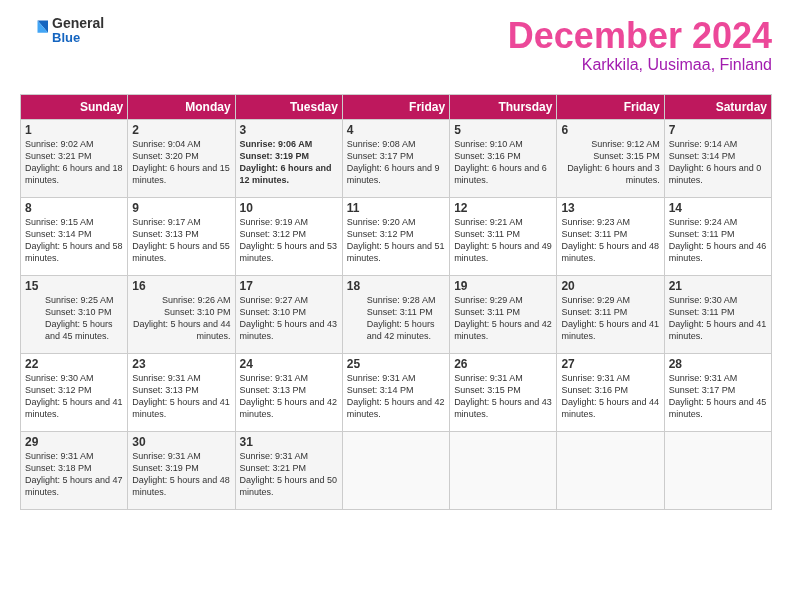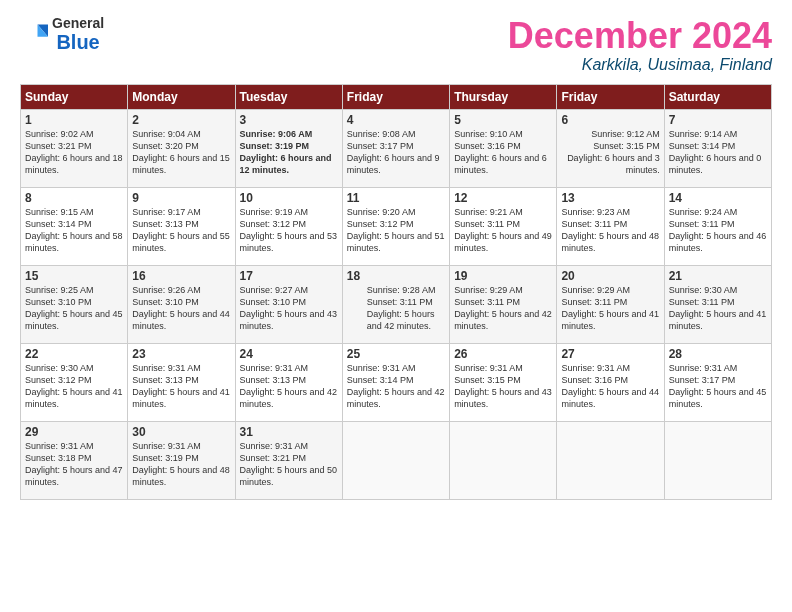--- a/index.html
+++ b/index.html
@@ -12,74 +12,72 @@
     }
     .page {
       width: 792px;
       height: 612px;
       padding: 16px 20px 12px 20px;
     }
     .header {
       display: flex;
       justify-content: space-between;
       align-items: flex-start;
-      margin-bottom: 10px;
+      margin-bottom: 20px;
       gap: 38px;
     }
     .logo {
       display: flex;
       align-items: center;
       gap: 4px;
     }
     .logo-text {
       display: flex;
       flex-direction: column;
       line-height: 1.1;
     }
     .logo-general {
       font-size: 14px;
       font-weight: bold;
       color: #333;
     }
     .logo-blue {
-      font-size: 20px;
+      font-size: 13px;
       font-weight: bold;
       color: #1565C0;
-      text-align: center;
     }
     .logo-icon {
       width: 28px;
       height: 28px;
     }
     .title-block {
       text-align: right;
     }
     .month-title {
       font-size: 36px;
       font-weight: bold;
       color: #ec4899;
       line-height: 1.1;
     }
     .location-title {
       font-size: 16px;
-      color: #0c4a6e;
-      font-style: italic;
+      color: #a21caf;
     }
     .calendar {
       width: 100%;
       border-collapse: collapse;
       table-layout: fixed;
     }
     .calendar thead th {
-      background-color: #7f1d1d;
+      background-color: #be185d;
       color: #fff;
       font-size: 12px;
       font-weight: bold;
       padding: 5px 4px;
-      text-align: left;
+      text-align: right;
       border: 1px solid #ccc;
     }
     .calendar tbody td {
       vertical-align: top;
       border: 1px solid #ccc;
       padding: 3px 4px;
       font-size: 9.5px;
       color: #333;
       height: 78px;
       background: #fff;
@@ -223,27 +221,27 @@
           <td>
             <span class="day-num">14</span>
             <div class="day-info" style="white-space: pre-line;">Sunrise: 9:24 AM
 Sunset: 3:11 PM
 Daylight: 5 hours and 46 minutes.</div>
           </td>
         </tr>
         <tr>
           <td>
             <span class="day-num">15</span>
-            <div class="day-info" style="white-space: pre-line;">Sunrise: 9:25 AM
+            <div class="day-info" style="white-space: pre-line; margin-left: 20px;">Sunrise: 9:25 AM
 Sunset: 3:10 PM
 Daylight: 5 hours and 45 minutes.</div>
           </td>
           <td>
             <span class="day-num">16</span>
-            <div class="day-info" style="white-space: pre-line;">Sunrise: 9:26 AM
+            <div class="day-info" style="white-space: pre-line; text-align: right;">Sunrise: 9:26 AM
 Sunset: 3:10 PM
 Daylight: 5 hours and 44 minutes.</div>
           </td>
           <td>
             <span class="day-num">17</span>
             <div class="day-info" style="white-space: pre-line;">Sunrise: 9:27 AM
 Sunset: 3:10 PM
 Daylight: 5 hours and 43 minutes.</div>
           </td>
           <td>

